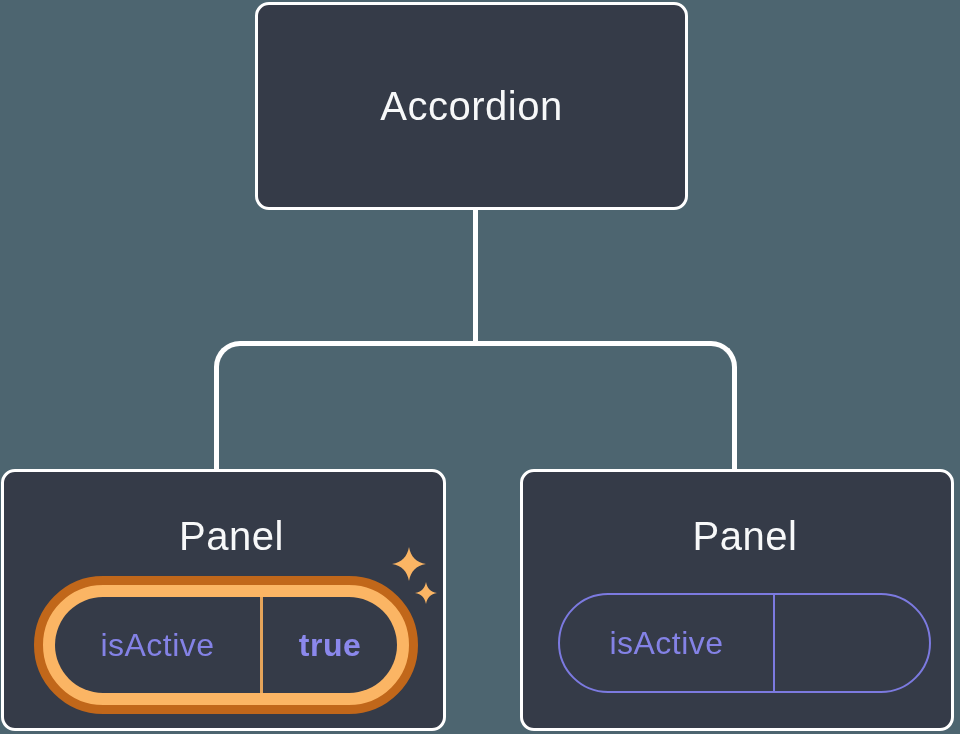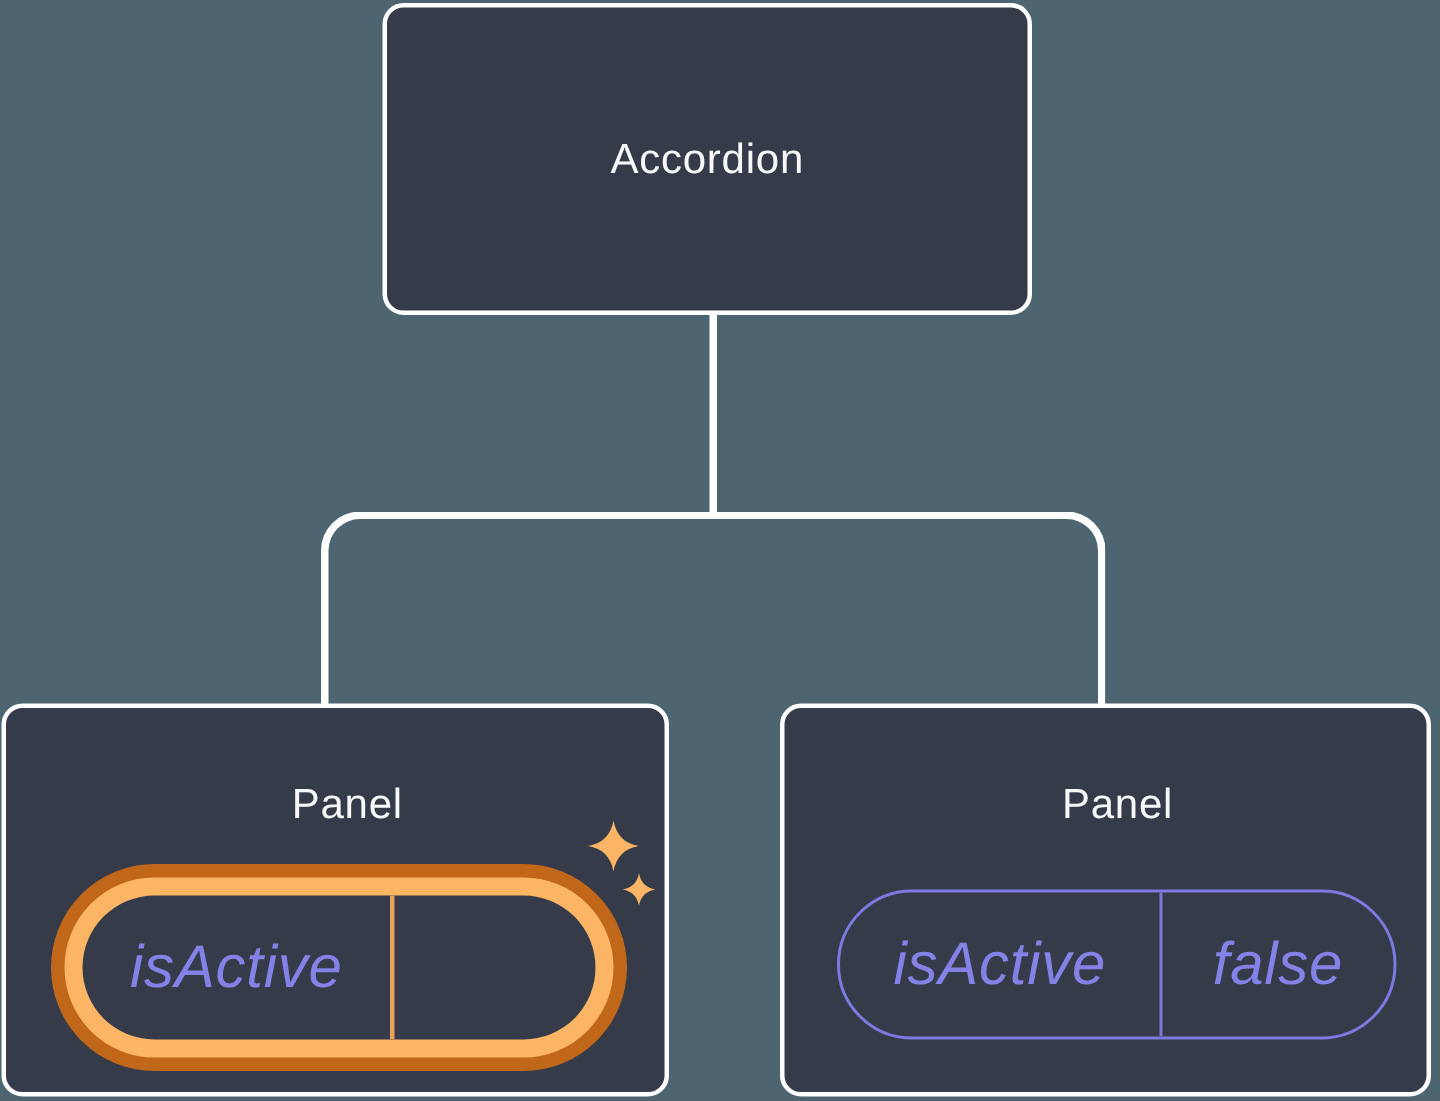--- a/index.html
+++ b/index.html
@@ -20,21 +20,21 @@
     border: 3px solid var(--node-border, #ffffff);
     border-radius: 14px;
   }
   .node-root  { left: 255px; top: 2px;   width: 433px; height: 208px;
                 display: flex; align-items: center; justify-content: center; }
   .node-left  { left: 1px;   top: 469px; width: 445px; height: 262px; }
   .node-right { left: 520px; top: 469px; width: 434px; height: 262px; }
 
   .node-title {
     color: var(--title-text, #f7f8f9);
-    font-size: 28px;
+    font-size: 40px;
     font-weight: 500;
     letter-spacing: 0.5px;
     line-height: 44px;
     text-align: center;
   }
   .panel-title { position: absolute; left: 16px; right: 0; top: 42px; }
 
   
   .stem {
     position: absolute;
@@ -67,24 +67,23 @@
   .pill-inactive {
     position: absolute;
     left: 35px; top: 121px; width: 373px; height: 100px;
     border: 2px solid var(--pill-border-inactive, #7c7ae0);
     border-radius: 999px;
     display: flex; align-items: stretch; overflow: hidden;
     background: transparent;
   }
   .cell {
     display: flex; align-items: center; justify-content: center;
-    font-size: 40px;
+    font-size: 32px;
     color: var(--state-text, #8482e6);
     letter-spacing: 0.5px;
-    font-style: italic;
   }
   .cell-key-active   { width: 205px; }
   .cell-val-active   { flex: 1; font-weight: 700; color: var(--state-value-active-text, #8b88ec); }
   .cell-key-inactive { width: 213px; }
   .cell-val-inactive { flex: 1; }
   .divider-active   { width: 3px; background: var(--highlight-divider, #e5a45a); }
   .divider-inactive { width: 2px; background: var(--pill-border-inactive, #7c7ae0); }
 
   
   .sparkle { position: absolute; z-index: 5; }
@@ -104,20 +103,21 @@
   <div class="stem"></div>
   <div class="bracket"></div>
 
   <div class="node node-left">
     <div class="node-title panel-title">Panel</div>
 
     <div class="pill-active">
       <div class="pill-active-core">
         <div class="cell cell-key-active">isActive</div>
         <div class="divider-active"></div>
+        <div class="cell cell-val-active">true</div>
       </div>
     </div>
 
     <div class="sparkle sparkle-big">
       <svg viewBox="0 0 32 32" aria-hidden="true">
         <path d="M16 0 C17.7 9.3 22.7 14.3 32 16 C22.7 17.7 17.7 22.7 16 32 C14.3 22.7 9.3 17.7 0 16 C9.3 14.3 14.3 9.3 16 0 Z" fill="var(--sparkle, #fbb564)"></path>
       </svg>
     </div>
     <div class="sparkle sparkle-small">
       <svg viewBox="0 0 32 32" aria-hidden="true">
@@ -125,17 +125,16 @@
       </svg>
     </div>
   </div>
 
   <div class="node node-right">
     <div class="node-title panel-title">Panel</div>
 
     <div class="pill-inactive">
       <div class="cell cell-key-inactive">isActive</div>
       <div class="divider-inactive"></div>
-      <div class="cell cell-val-inactive">false</div>
     </div>
   </div>
 
 </div>
 
 </body></html>

